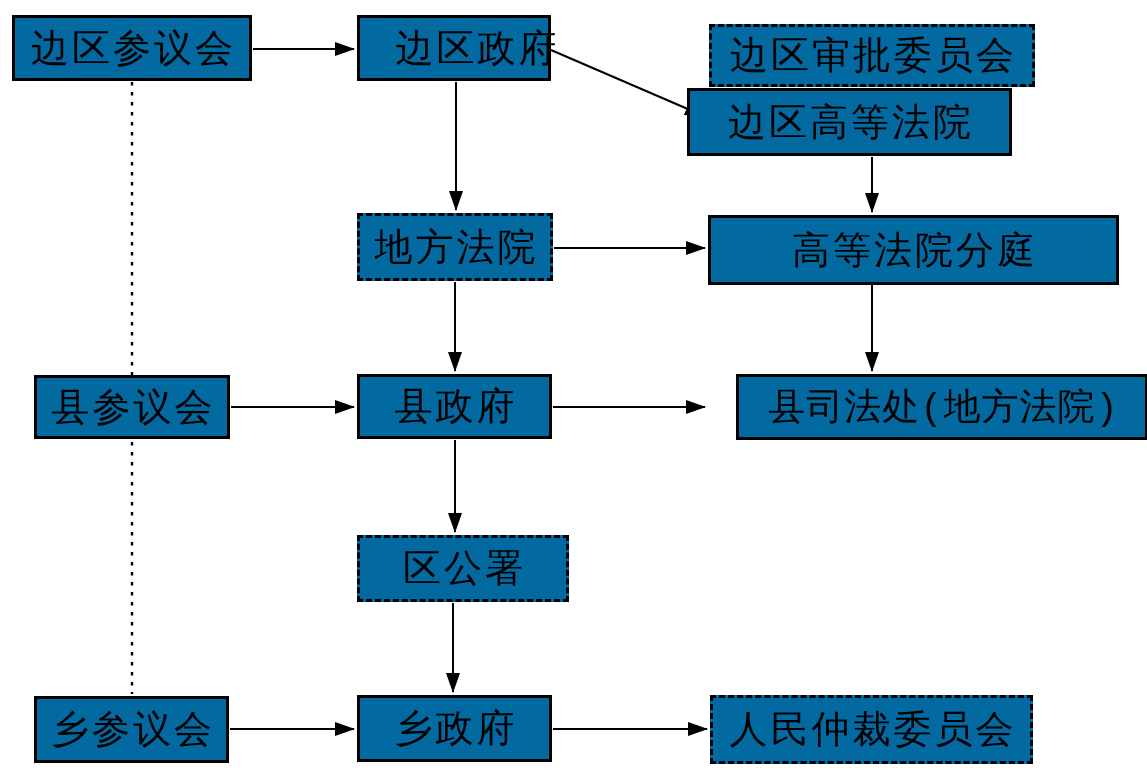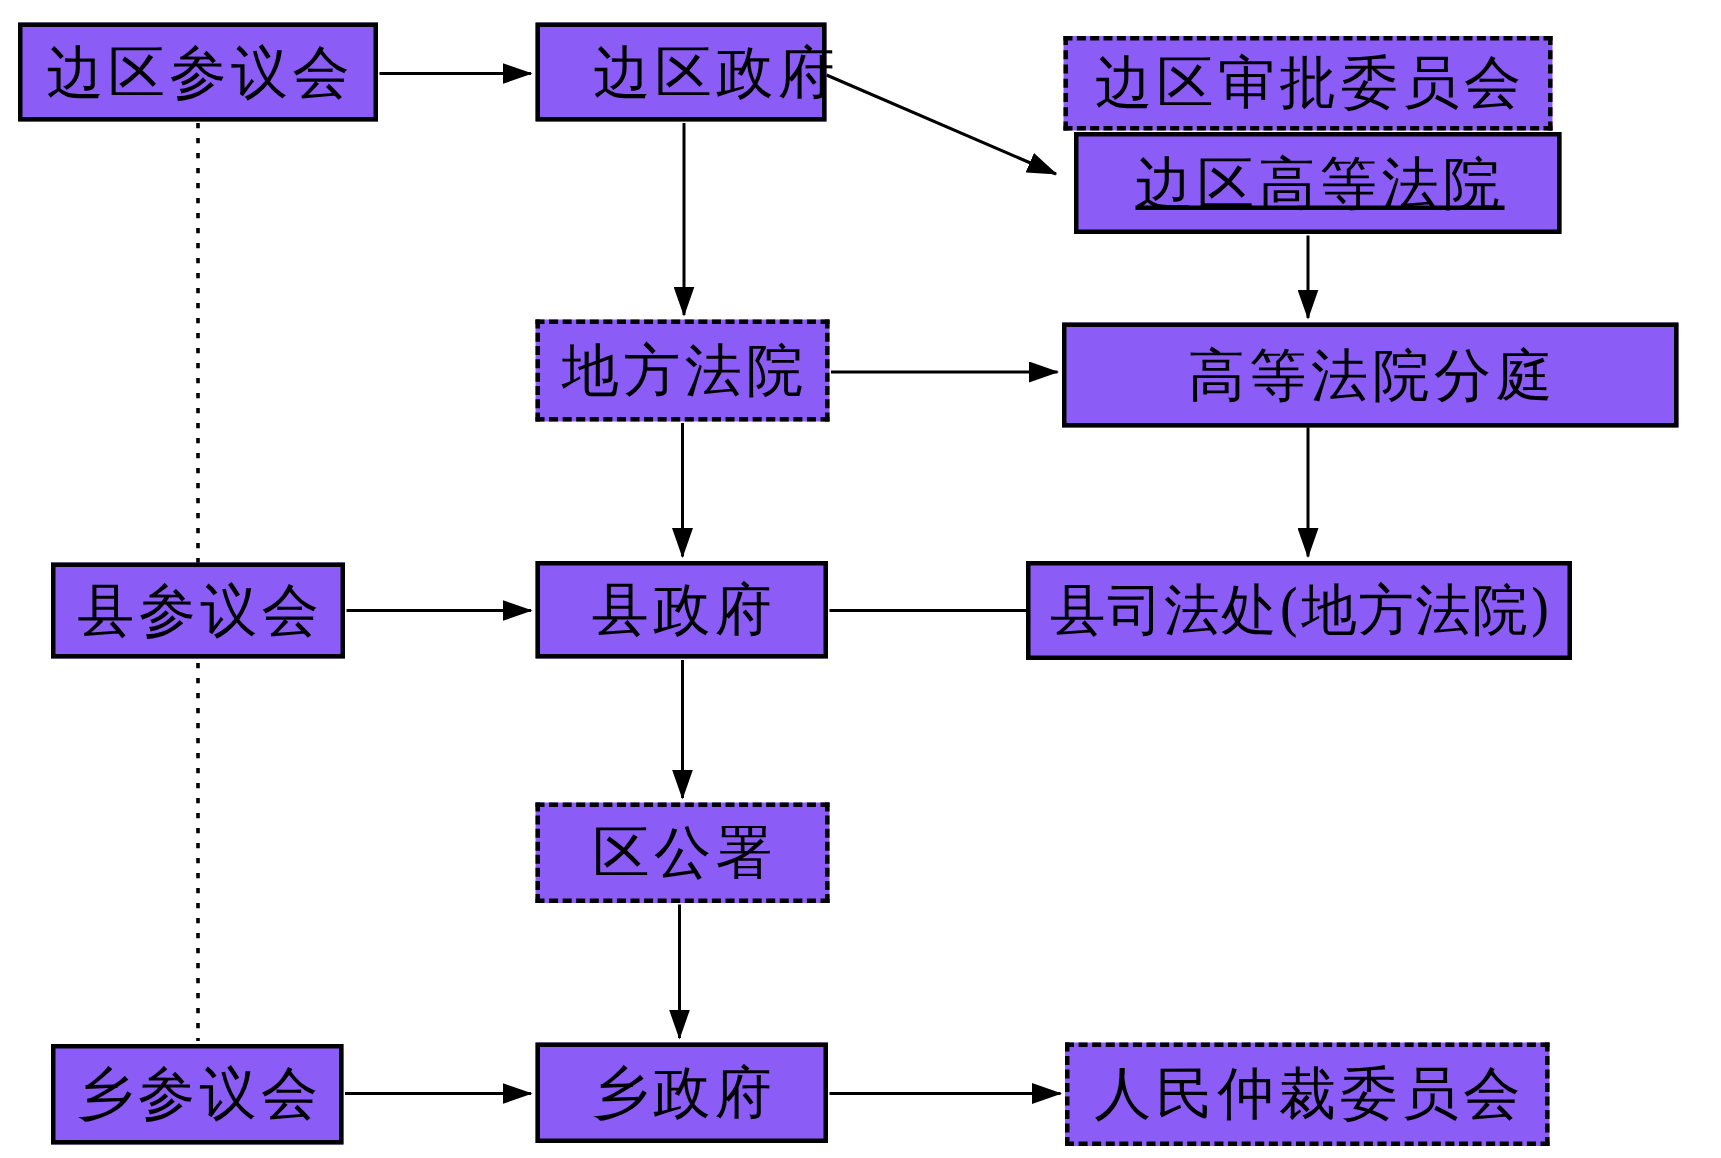--- a/index.html
+++ b/index.html
@@ -16,21 +16,21 @@
     left: 0; top: 0;
     width: 1147px; height: 772px;
     z-index: 1;
   }
   .node {
     position: absolute;
     display: flex;
     align-items: center;
     justify-content: center;
     box-sizing: border-box;
-    background: #8b5cf6;
+    background: #0369a1;
     color: #000000;
     font-size: 38px;
     letter-spacing: 3px;
     white-space: nowrap;
     z-index: 2;
     text-indent: 3px; 
   }
   .node.solid  { border: 3px solid #000000; }
   .node.dashed { border: 3px dashed #000000; }
   .node.wide-text { font-size: 37px; letter-spacing: 1px; }
@@ -64,33 +64,33 @@
     <line x1="230" y1="729" x2="354" y2="729" stroke-width="2" marker-end="url(#arrowhead)"></line>
     <line x1="553" y1="729" x2="707" y2="729" stroke-width="2" marker-end="url(#arrowhead)"></line>
   </svg>
 
   <div class="node solid" style="left:12px; top:15px; width:240px; height:66px;">边区参议会</div>
 
   <div class="node solid" style="left:357px; top:15px; width:194px; height:66px;padding-left:44px;">边区政府</div>
 
   <div class="node dashed" style="left:709px; top:24px; width:326px; height:63px;">边区审批委员会</div>
 
-  <div class="node solid" style="left:716px; top:88px; width:325px; height:68px;text-decoration:underline;">边区高等法院</div>
+  <div class="node solid" style="left:687px; top:88px; width:325px; height:68px;">边区高等法院</div>
 
   <div class="node dashed" style="left:357px; top:213px; width:196px; height:68px;">地方法院</div>
 
   <div class="node solid" style="left:708px; top:215px; width:411px; height:70px;">高等法院分庭</div>
 
   <div class="node solid" style="left:34px; top:375px; width:196px; height:64px;">县参议会</div>
 
   <div class="node solid" style="left:357px; top:374px; width:195px; height:65px;">县政府</div>
 
-  <div class="node solid wide-text" style="left:684px; top:374px; width:364px; height:66px;">县司法处(地方法院)</div>
+  <div class="node solid wide-text" style="left:736px; top:374px; width:412px; height:66px;font-family:Liberation Mono, monospace;">县司法处(地方法院)</div>
 
-  <div class="node dashed" style="left:357px; top:535px; width:196px; height:67px;">区公署</div>
+  <div class="node dashed" style="left:357px; top:535px; width:212px; height:67px;">区公署</div>
 
   <div class="node solid" style="left:34px; top:696px; width:195px; height:67px;">乡参议会</div>
 
   <div class="node solid" style="left:357px; top:695px; width:195px; height:67px;">乡政府</div>
 
   <div class="node dashed" style="left:710px; top:695px; width:323px; height:69px;text-align:right;">人民仲裁委员会</div>
 
 </div>
 
 </body></html>

